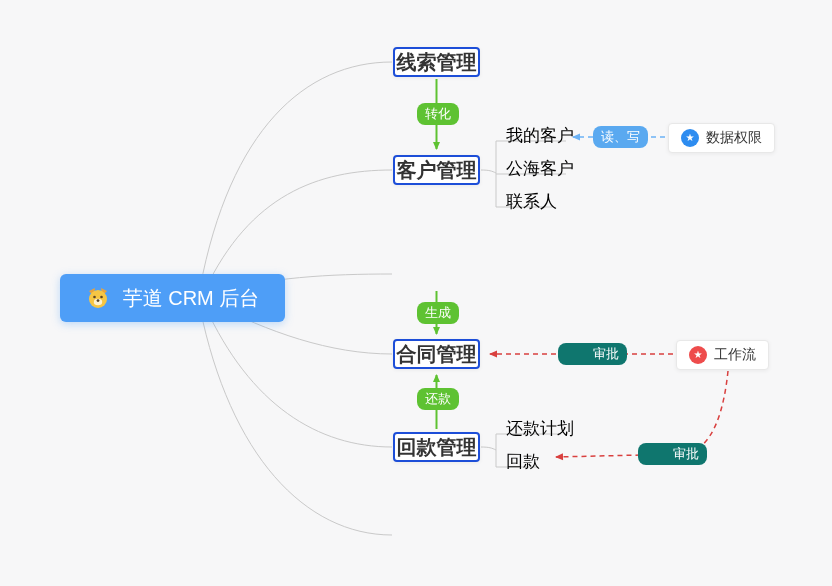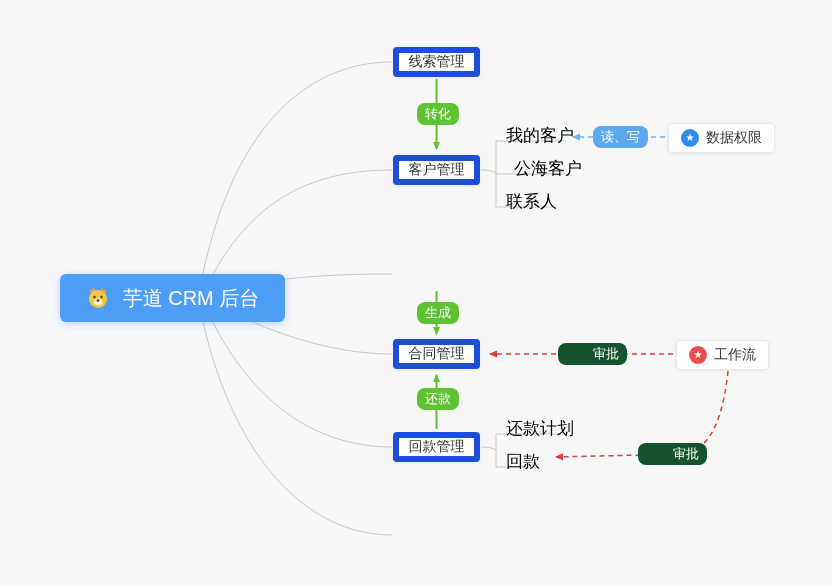--- a/index.html
+++ b/index.html
@@ -3,41 +3,41 @@
 <meta charset="utf-8">
 <style>
   * { margin: 0; padding: 0; box-sizing: border-box; }
   html, body { background: #f7f7f8; }
   body { font-family: "Liberation Sans", "DejaVu Sans", sans-serif; }
   .canvas { position: relative; width: 832px; height: 586px; background: #f7f7f8; overflow: hidden; }
   .links { position: absolute; left: 0; top: 0; z-index: 1; }
   .node {
     position: absolute; z-index: 2;
     width: 87px; height: 30px;
-    background: #fff; border: 6px solid #1d4ed8; border-radius: 4px;
+    background: #fff; border: 2px solid #1d4ed8; border-radius: 4px;
     box-shadow: 0 1px 4px rgba(0,0,0,.06);
     display: flex; align-items: center; justify-content: center;
-    font-size: 14px; color: #333; cursor: pointer; white-space: nowrap;
+    font-size: 20px; color: #333; cursor: pointer; white-space: nowrap; font-weight: bold;
   }
   .root {
     position: absolute; z-index: 3; left: 60px; top: 274px;
     width: 225px; height: 48px;
     background: #4e9ef7; border-radius: 6px;
     color: #fff; font-size: 20px;
     display: flex; align-items: center; justify-content: center; gap: 13px;
     box-shadow: 0 2px 8px rgba(78,158,247,.35); cursor: pointer; white-space: nowrap;
   }
   .badge {
     position: absolute; z-index: 3; height: 22px; border-radius: 8px;
     color: #fff; font-size: 13px; padding: 0 8px;
     display: inline-flex; align-items: center; justify-content: center; white-space: nowrap;
   }
   .badge.green { background: #5ec232; }
   .badge.blue  { background: #5aa9f0; }
-  .badge.red   { background: #14532d; padding-left: 35px; }
+  .badge.red   { background: #0f766e; padding-left: 35px; }
   .sub-label {
     position: absolute; z-index: 2; font-size: 17px; color: #000000;
     cursor: pointer; white-space: nowrap;
   }
   .side-node {
     position: absolute; z-index: 2; height: 30px; padding: 0 12px;
     background: #fff; border: 1px solid #e8e8e8; border-radius: 4px;
     box-shadow: 0 1px 4px rgba(0,0,0,.06);
     display: flex; align-items: center; justify-content: center; gap: 7px;
     font-size: 14px; color: #333; cursor: pointer; white-space: nowrap;
@@ -132,21 +132,21 @@
   <div class="badge green" style="left:417px; top:103px;">转化</div>
   <div class="badge green" style="left:417px; top:302px;">生成</div>
   <div class="badge green" style="left:417px; top:388px;">还款</div>
 
   <div class="badge blue" style="left:593px; top:126px;">读、写</div>
 
   <div class="badge red" style="left:558px; top:343px;">审批</div>
   <div class="badge red" style="left:638px; top:443px;">审批</div>
 
   <div class="sub-label" style="left:506px; top:124px;">我的客户</div>
-  <div class="sub-label" style="left:506px; top:157px;margin-left:8px;">公海客户</div>
+  <div class="sub-label" style="left:506px; top:157px;">公海客户</div>
   <div class="sub-label" style="left:506px; top:190px;">联系人</div>
 
   <div class="sub-label" style="left:506px; top:417px;">还款计划</div>
   <div class="sub-label" style="left:506px; top:450px;">回款</div>
 
   <div class="side-node" style="left:668px; top:123px;">
     <span class="star-circle blue">★</span>
     <span>数据权限</span>
   </div>
 

